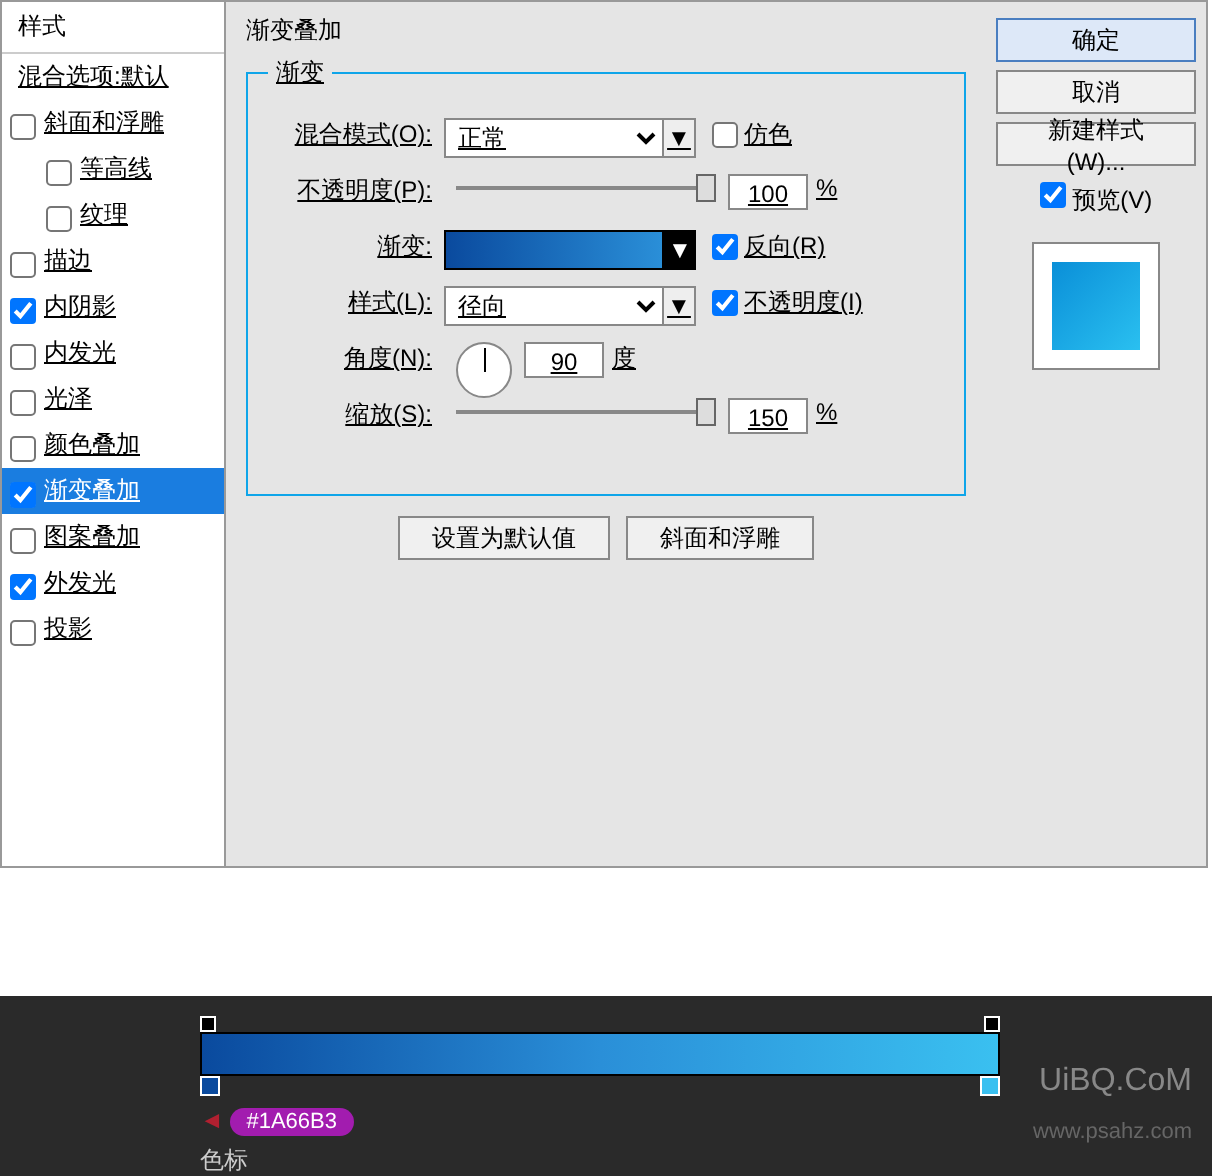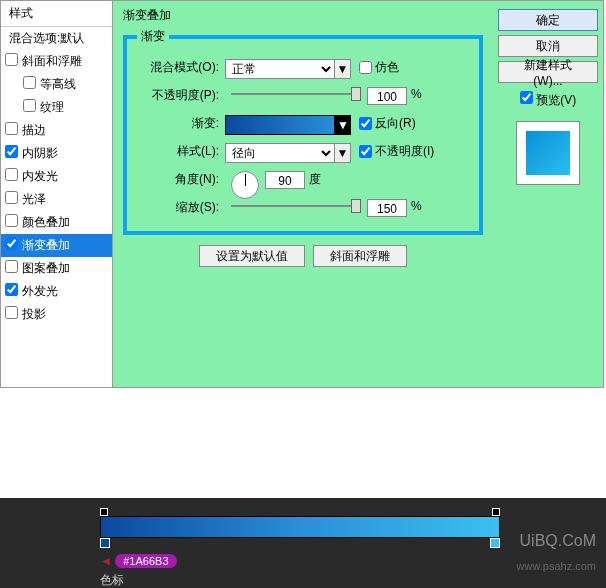--- a/index.html
+++ b/index.html
@@ -1,29 +1,29 @@
 <!DOCTYPE html>
 <html><head>
 <meta charset="utf-8">
 <style>
 * { box-sizing: border-box; margin: 0; padding: 0; font-family: "Microsoft YaHei", SimSun, sans-serif; font-size: 12px; }
 body { background: #fff; width: 606px; height: 588px; overflow: hidden; }
 
-.dialog { display: flex; width: 604px; height: 388px; border: 1px solid #999; background: #86efac; }
+.dialog { display: flex; width: 604px; height: 434px; border: 1px solid #999; background: #e5e5e5; }
 
 .styles-panel { width: 112px; border-right: 1px solid #999; background: #fff; }
 .styles-header { padding: 4px 8px; border-bottom: 1px solid #ccc; font-size: 12px; }
-.style-item { display: flex; align-items: flex-start; padding: 3px 4px; cursor: pointer; }
+.style-item { display: flex; align-items: flex-end; padding: 3px 4px; cursor: pointer; text-decoration: underline; }
 .style-item input { margin-right: 4px; }
 .style-item.indent { padding-left: 22px; }
 .style-item.selected { background: #1a7de0; color: #fff; }
 .style-item.noindent { padding-left: 8px; }
 
 .main-panel { flex: 1; padding: 6px 10px; position: relative; }
-fieldset { border: 4px solid #0ea5e9; padding: 8px 10px 4px; margin-bottom: 8px; }
+fieldset { border: 1px solid #0ea5e9; padding: 8px 10px 20px; margin-bottom: 8px; text-decoration: underline; }
 legend { padding: 0 4px; font-size: 12px; }
 
 .row { display: flex; align-items: flex-start; margin: 6px 0; height: 22px; }
 .row .lbl { width: 82px; text-align: right; margin-right: 6px; }
 .row select { width: 110px; height: 20px; border: 1px solid #888; background: #fff; padding: 0 2px; }
 .row .dropdown-arrow { width: 16px; height: 20px; border: 1px solid #888; border-left: none; display: flex; align-items: center; justify-content: center; background: #eee; }
 .chk { display: flex; align-items: center; margin-left: 8px; }
 .chk input { margin-right: 3px; }
 
 .slider-track { flex: 1; height: 14px; position: relative; display: flex; align-items: center; margin: 0 6px; }

